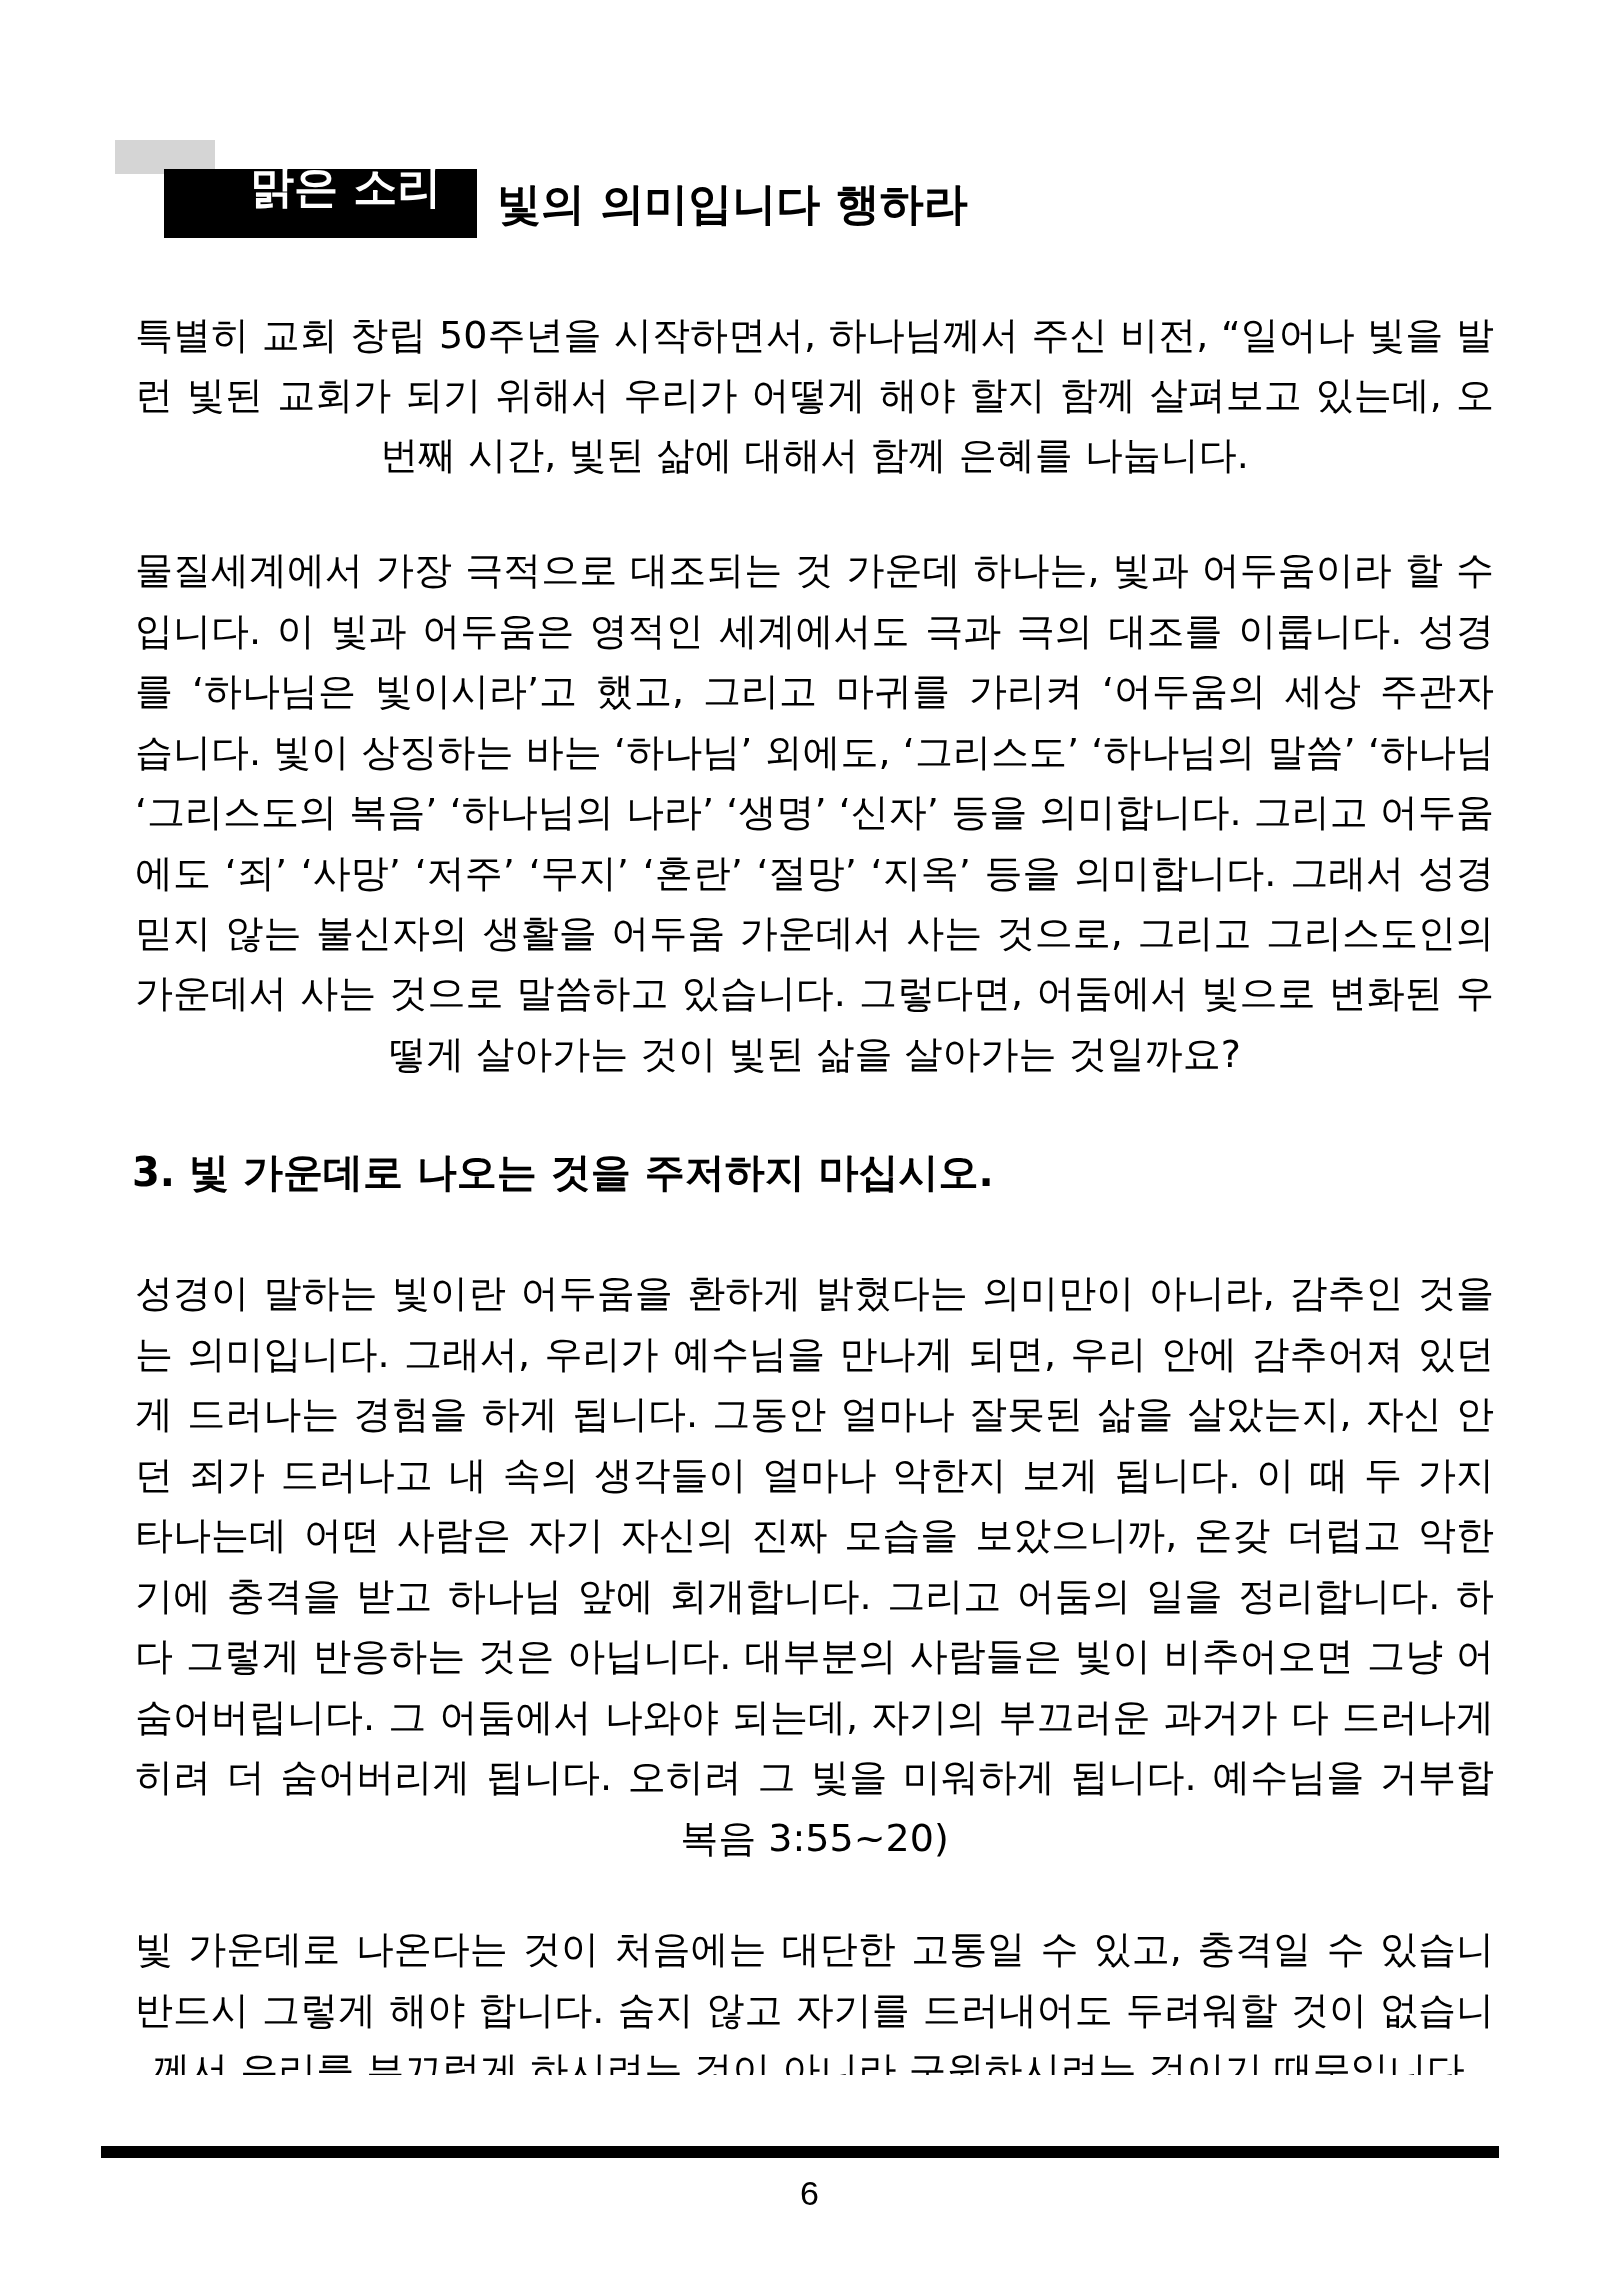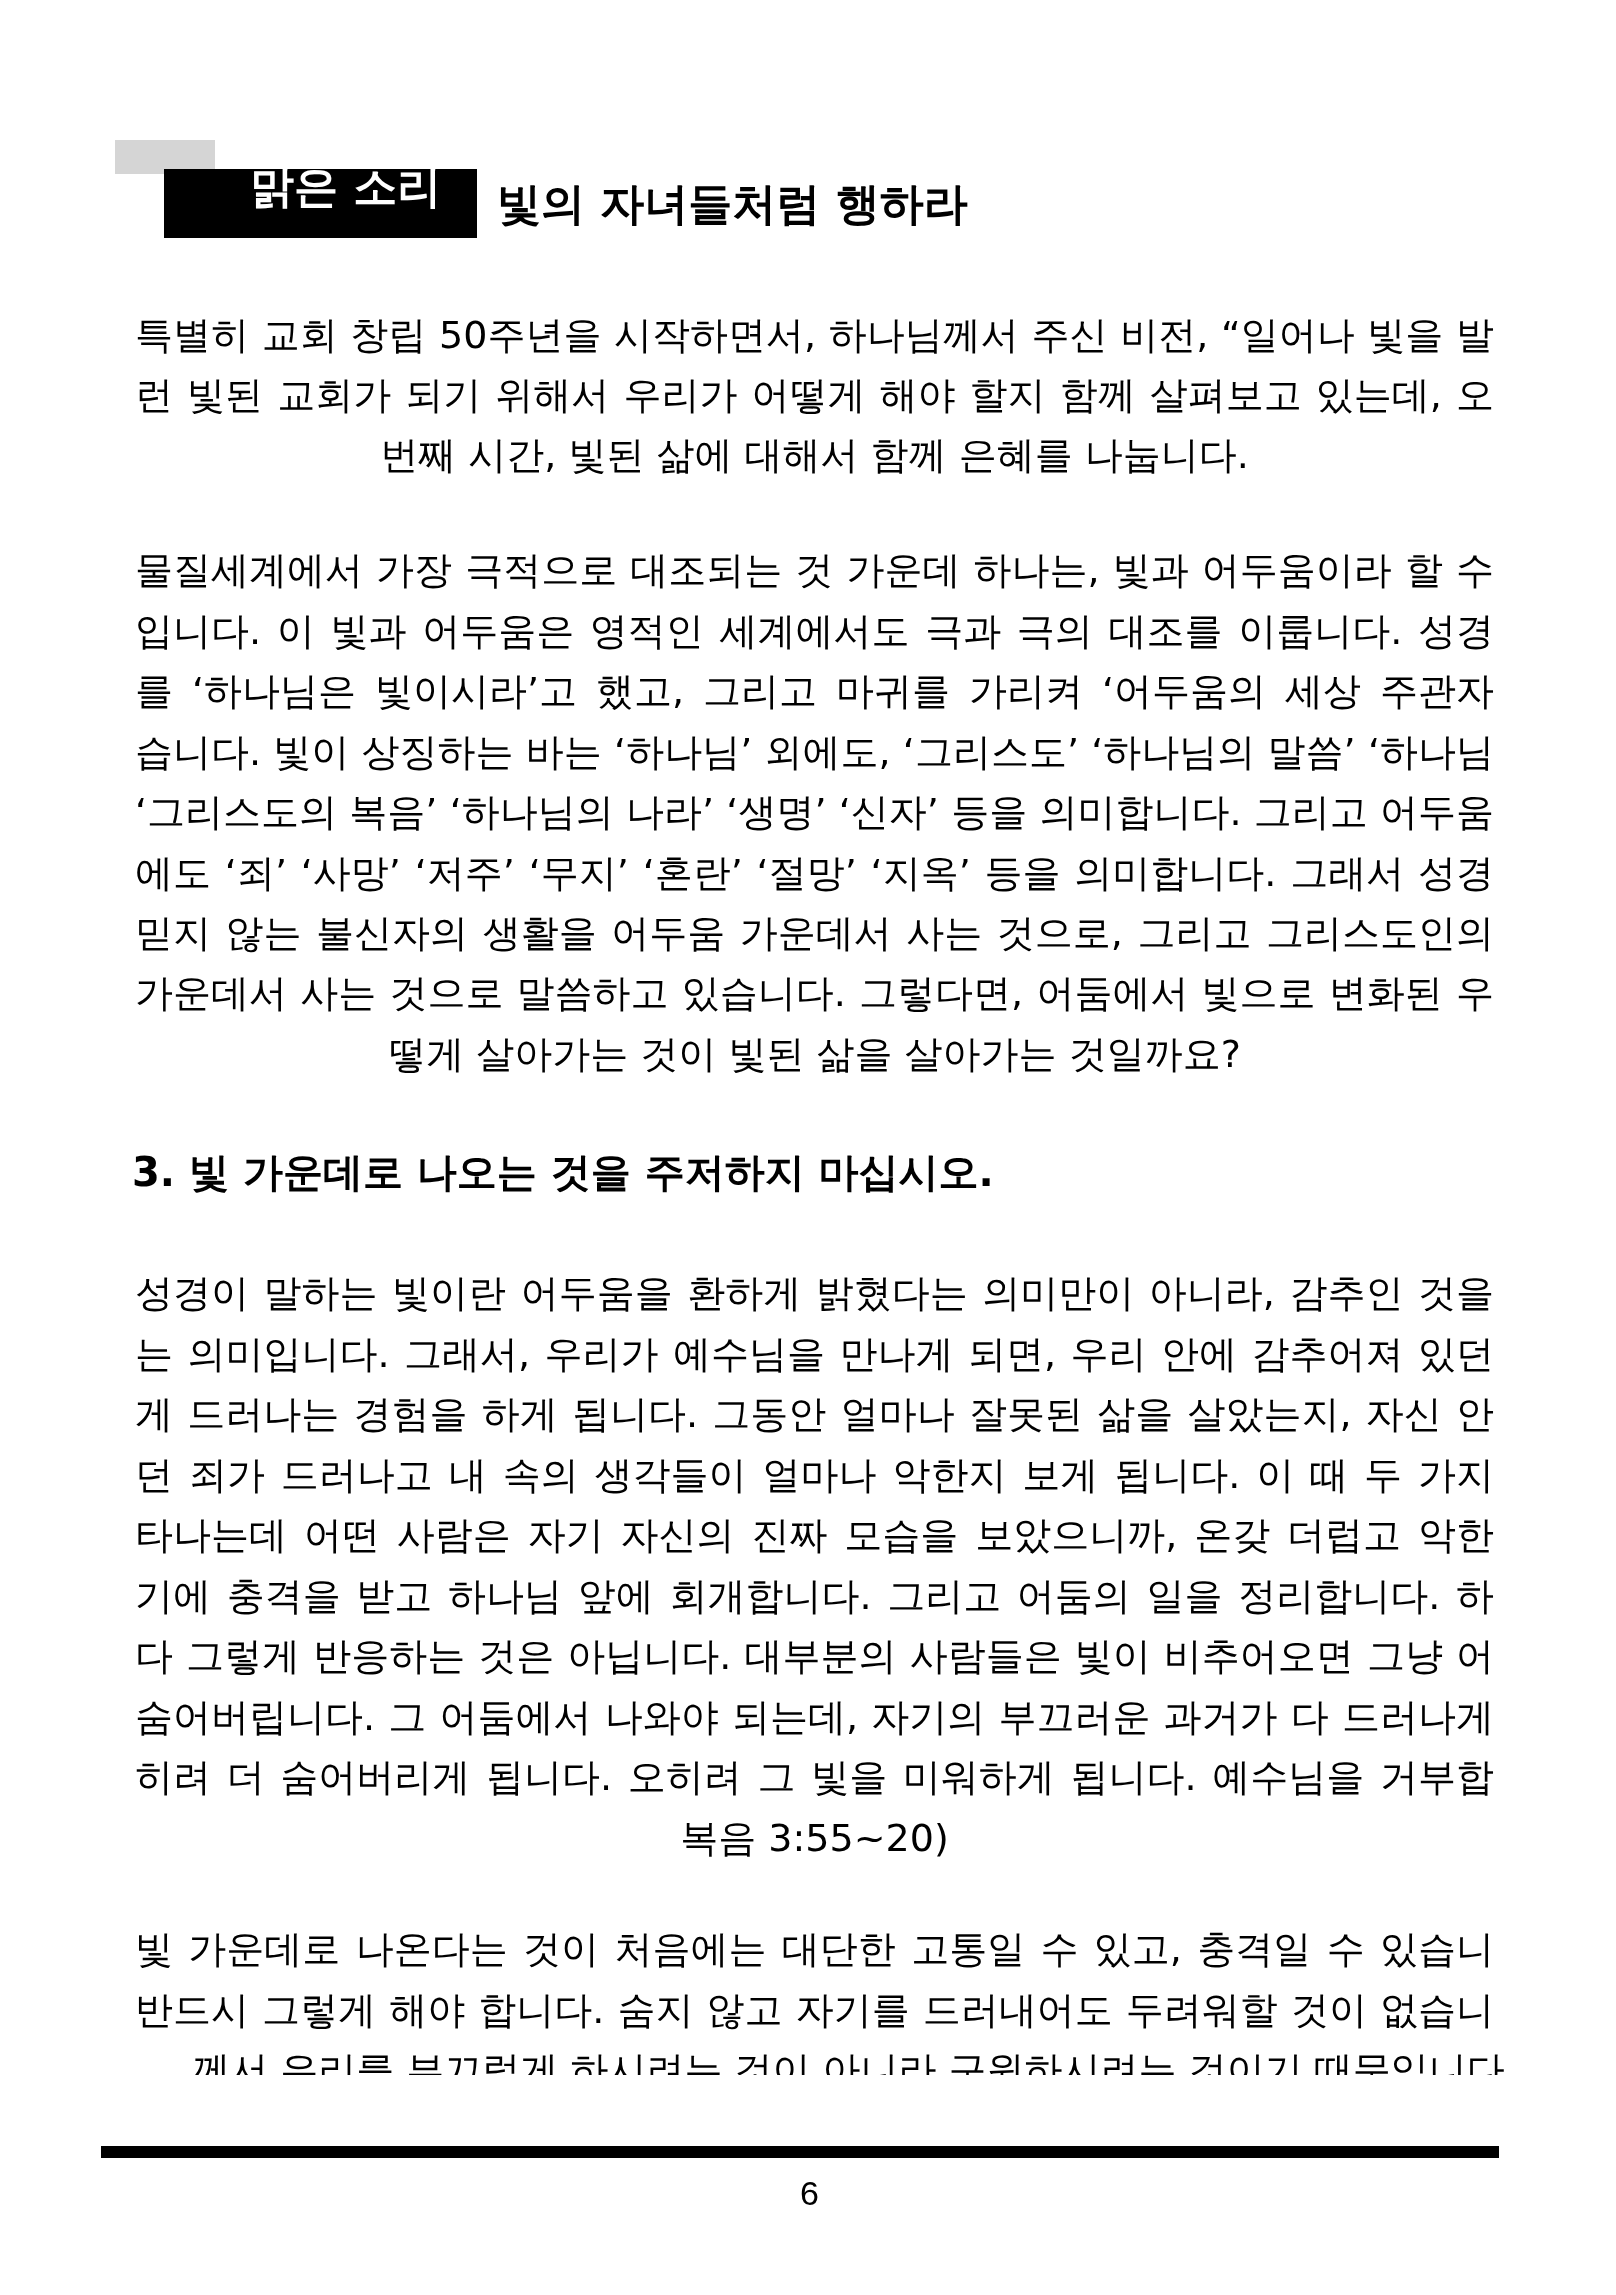--- a/index.html
+++ b/index.html
@@ -10,32 +10,32 @@
   .label-text { position: absolute; left: 250px; top: 152px; width: 194px; height: 69px; line-height: 69px;
                 color: #fff; font-weight: bold; font-size: 44px; white-space: nowrap; }
   .title-text { position: absolute; left: 497px; top: 169px; height: 69px; line-height: 69px;
                 font-weight: bold; font-size: 44px; white-space: nowrap; }
   .line { position: absolute; left: 135px; width: 1359px; height: 60px; line-height: 60px;
           font-size: 38px; white-space: nowrap; overflow: hidden; }
   .line.full { text-align: justify; text-align-last: justify; white-space: normal; }
   .line.last { text-align: center; }
   .heading { position: absolute; left: 132px; height: 60px; line-height: 60px; font-size: 40px;
              font-weight: bold; white-space: nowrap; }
-  .clip-bottom { height: 35px; line-height: 60px; overflow: hidden; margin-left: 40px; }
+  .clip-bottom { height: 35px; line-height: 60px; overflow: hidden; }
   .rule { position: absolute; left: 101px; top: 2146px; width: 1398px; height: 11.6px; background: #000; }
   .page-num { position: absolute; left: 763px; top: 2174px; width: 93px; text-align: center;
               font-family: "Liberation Sans", sans-serif; font-size: 34px; line-height: 39px; }
 </style>
 </head>
 <body>
 
 <div class="gray-tab"></div>
 <div class="label-box"></div>
 <div class="label-text">맑은 소리</div>
-<div class="title-text">빛의 자녀들처럼 행하라</div>
+<div class="title-text">빛의 의미입니다 행하라</div>
 
 <div>
   <div class="line full" style="top:305px">특별히 교회 창립 50주년을 시작하면서, 하나님께서 주신 비전, “일어나 빛을 발하라!” 이</div>
   <div class="line full" style="top:365px">런 빛된 교회가 되기 위해서 우리가 어떻게 해야 할지 함께 살펴보고 있는데, 오늘 그 두</div>
   <div class="line last" style="top:425px">번째 시간, 빛된 삶에 대해서 함께 은혜를 나눕니다.</div>
 </div>
 
 <div>
   <div class="line full" style="top:540px">물질세계에서 가장 극적으로 대조되는 것 가운데 하나는, 빛과 어두움이라 할 수 있을 것</div>
   <div class="line full" style="top:601px">입니다. 이 빛과 어두움은 영적인 세계에서도 극과 극의 대조를 이룹니다. 성경은 말씀하기</div>

